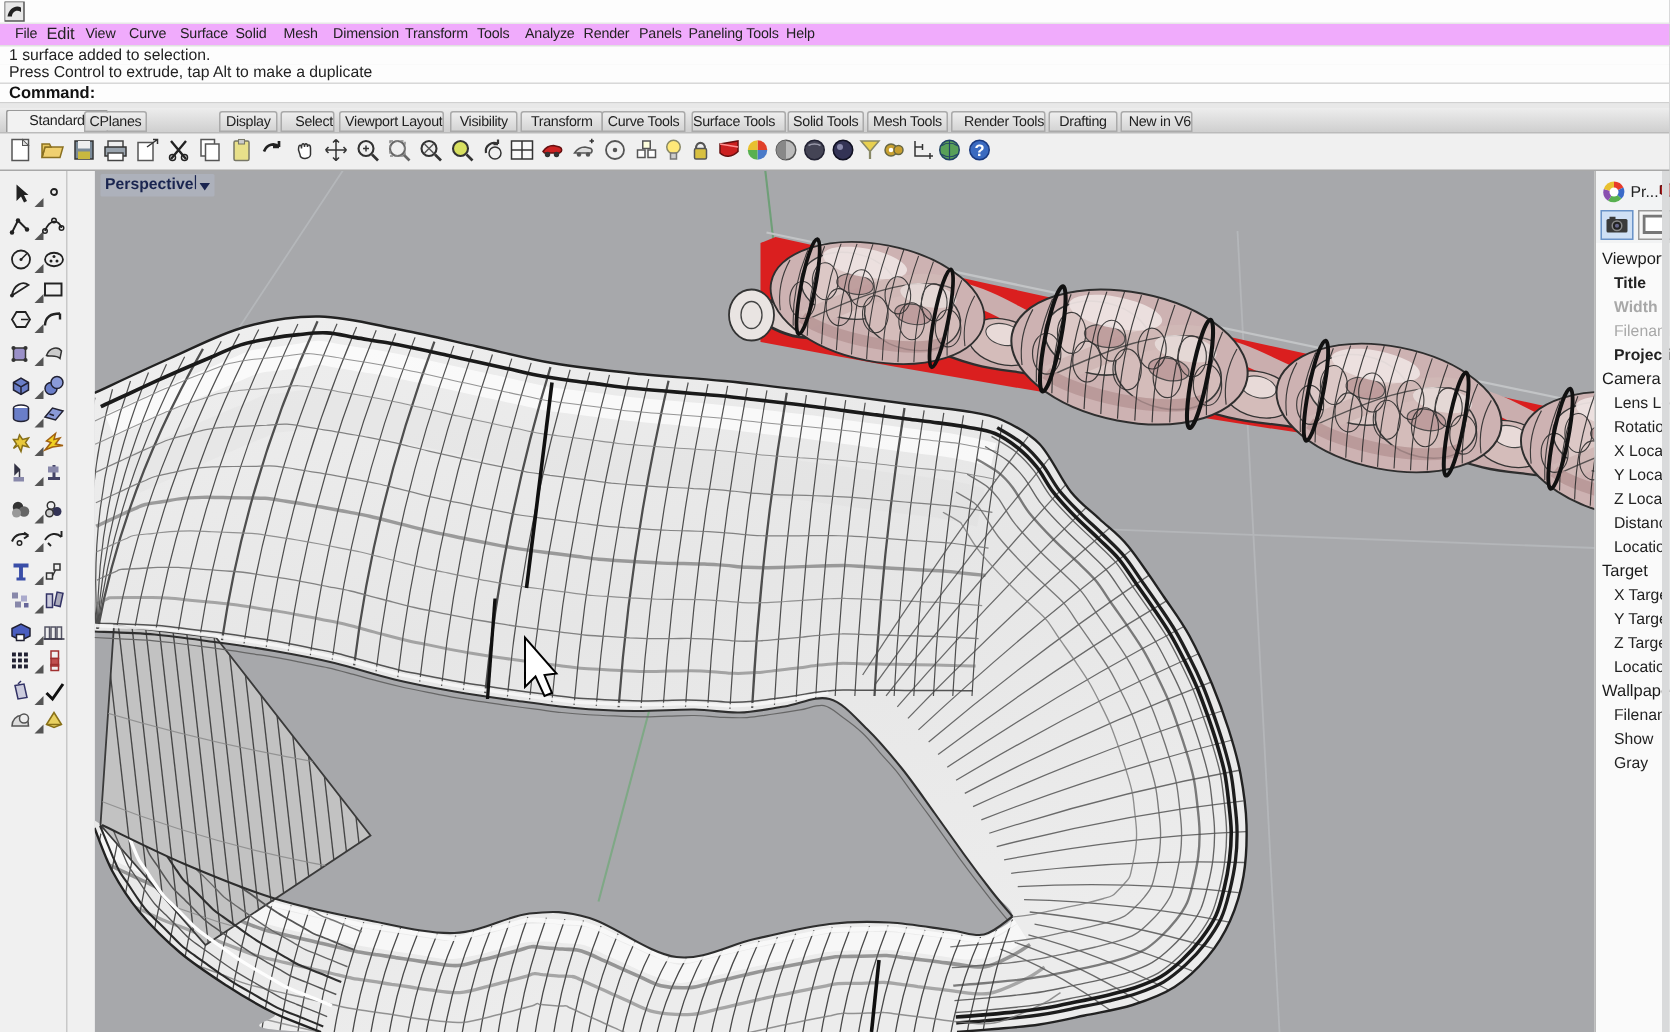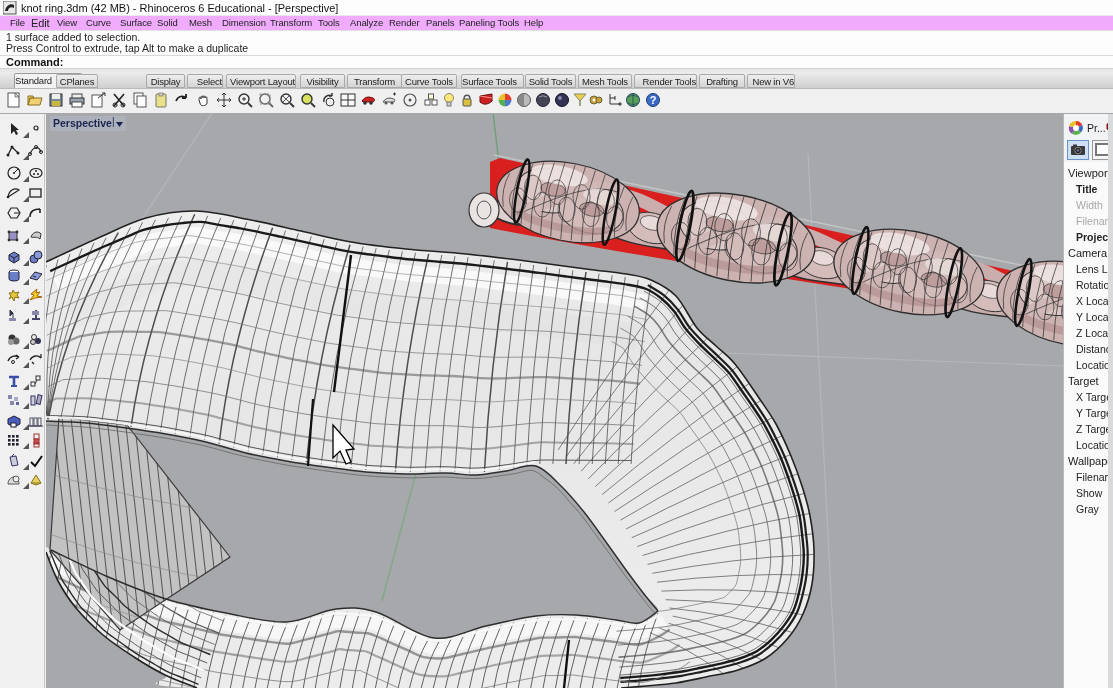--- a/index.html
+++ b/index.html
@@ -2,21 +2,20 @@
 <html><head><meta charset="utf-8"><style>
 *{margin:0;padding:0;box-sizing:border-box}
 body{font-family:"Liberation Sans",sans-serif;width:1113px;height:688px;overflow:hidden;position:relative;background:#f0f0f0}
 .abs{position:absolute}
 </style></head><body>
 <div class="abs" style="left:0;top:0;width:1113px;height:16px;background:#fdfdfd;border-bottom:1px solid #e8e8e8">
  <svg class="abs" style="left:3px;top:1px" width="14" height="14">
       <rect x="0" y="0" width="13" height="13" fill="#e8e8e8" stroke="#555"></rect>
       <path d="M2,10 C3,4 8,2 11,4 L11,7 C8,5 5,7 5,10 Z" fill="#222"></path>
     </svg>
- <span class="abs" style="left:21px;top:2px;font-size:11px;color:#111">knot ring.3dm (42 MB) - Rhinoceros 6 Educational - [Perspective]</span>
 </div>
 <div class="abs" style="left:0;top:16px;width:1113px;height:14px;background:#f0abfc;font-size:11px;color:#222">
     <span style="position:absolute;left:10px;top:1px;font-size:9.5px;letter-spacing:-0.1px">File</span>
     <span style="position:absolute;left:31px;top:1px;font-size:11px;letter-spacing:-0.1px">Edit</span>
     <span style="position:absolute;left:57px;top:1px;font-size:9.5px;letter-spacing:-0.1px">View</span>
     <span style="position:absolute;left:86px;top:1px;font-size:9.5px;letter-spacing:-0.1px">Curve</span>
     <span style="position:absolute;left:120px;top:1px;font-size:9.5px;letter-spacing:-0.1px">Surface</span>
     <span style="position:absolute;left:157px;top:1px;font-size:9.5px;letter-spacing:-0.1px">Solid</span>
     <span style="position:absolute;left:189px;top:1px;font-size:9.5px;letter-spacing:-0.1px">Mesh</span>
     <span style="position:absolute;left:222px;top:1px;font-size:9.5px;letter-spacing:-0.1px">Dimension</span>
@@ -32,21 +31,21 @@
     <span class="abs" style="left:6px;top:0">1 surface added to selection.</span>
   </div>
 <div class="abs" style="left:0;top:43px;width:1113px;height:12px;background:#fdfdfd;font-size:10.5px;color:#222">
     <span class="abs" style="left:6px;top:-1px">Press Control to extrude, tap Alt to make a duplicate</span>
   </div>
 <div class="abs" style="left:0;top:55px;width:1113px;height:14px;background:#fdfdfd;border-top:1px solid #d8d8d8;border-bottom:1px solid #d0d0d0;font-size:11px;color:#111">
     <span class="abs" style="left:6px;top:0;font-weight:bold">Command:</span>
   </div>
 <div class="abs" style="left:0;top:69px;width:1113px;height:3px;background:#e8e8e8"></div>
 <div class="abs" style="left:0;top:72px;width:1113px;height:16px;background:linear-gradient(#ededed,#cfcfcf)">
-    <div style="position:absolute;left:14px;top:1px;width:68px;height:15px;background:#f2f2f2;border:1px solid #9a9a9a;border-bottom:none;border-radius:2px 2px 0 0;font-size:9.5px;letter-spacing:-0.2px;color:#222;text-align:left;line-height:13px;overflow:hidden;white-space:nowrap">Standard</div>
+    <div style="position:absolute;left:4px;top:1px;width:68px;height:15px;background:#f2f2f2;border:1px solid #9a9a9a;border-bottom:none;border-radius:2px 2px 0 0;font-size:9.5px;letter-spacing:-0.2px;color:#222;text-align:center;line-height:13px;overflow:hidden;white-space:nowrap">Standard</div>
     <div style="position:absolute;left:56px;top:2px;width:42px;height:14px;background:linear-gradient(#eeeeee,#d4d4d4);border:1px solid #aaa;border-radius:2px 2px 0 0;font-size:9.5px;letter-spacing:-0.2px;color:#222;text-align:center;line-height:13px;overflow:hidden;white-space:nowrap">CPlanes</div>
     <div style="position:absolute;left:100px;top:20px;width:44px;height:14px;background:linear-gradient(#eeeeee,#d4d4d4);border:1px solid #aaa;border-radius:2px 2px 0 0;font-size:9.5px;letter-spacing:-0.2px;color:#222;line-height:13px;overflow:hidden;white-space:nowrap">Set View</div>
     <div style="position:absolute;left:146px;top:2px;width:39px;height:14px;background:linear-gradient(#eeeeee,#d4d4d4);border:1px solid #aaa;border-radius:2px 2px 0 0;font-size:9.5px;letter-spacing:-0.2px;color:#222;text-align:center;line-height:13px;overflow:hidden;white-space:nowrap">Display</div>
     <div style="position:absolute;left:187px;top:2px;width:36px;height:14px;background:linear-gradient(#eeeeee,#d4d4d4);border:1px solid #aaa;border-radius:2px 2px 0 0;font-size:9.5px;letter-spacing:-0.2px;color:#222;text-align:right;line-height:13px;overflow:hidden;white-space:nowrap">Select</div>
     <div style="position:absolute;left:226px;top:2px;width:70px;height:14px;background:linear-gradient(#eeeeee,#d4d4d4);border:1px solid #aaa;border-radius:2px 2px 0 0;font-size:9.5px;letter-spacing:-0.2px;color:#222;text-align:right;line-height:13px;overflow:hidden;white-space:nowrap">Viewport Layout</div>
     <div style="position:absolute;left:300px;top:2px;width:45px;height:14px;background:linear-gradient(#eeeeee,#d4d4d4);border:1px solid #aaa;border-radius:2px 2px 0 0;font-size:9.5px;letter-spacing:-0.2px;color:#222;text-align:center;line-height:13px;overflow:hidden;white-space:nowrap">Visibility</div>
     <div style="position:absolute;left:347px;top:2px;width:55px;height:14px;background:linear-gradient(#eeeeee,#d4d4d4);border:1px solid #aaa;border-radius:2px 2px 0 0;font-size:9.5px;letter-spacing:-0.2px;color:#222;text-align:center;line-height:13px;overflow:hidden;white-space:nowrap">Transform</div>
     <div style="position:absolute;left:401px;top:2px;width:56px;height:14px;background:linear-gradient(#eeeeee,#d4d4d4);border:1px solid #aaa;border-radius:2px 2px 0 0;font-size:9.5px;letter-spacing:-0.2px;color:#222;text-align:center;line-height:13px;overflow:hidden;white-space:nowrap">Curve Tools</div>
     <div style="position:absolute;left:461px;top:2px;width:63px;height:14px;background:linear-gradient(#eeeeee,#d4d4d4);border:1px solid #aaa;border-radius:2px 2px 0 0;font-size:9.5px;letter-spacing:-0.2px;color:#222;line-height:13px;overflow:hidden;white-space:nowrap">Surface Tools</div>
     <div style="position:absolute;left:525px;top:2px;width:51px;height:14px;background:linear-gradient(#eeeeee,#d4d4d4);border:1px solid #aaa;border-radius:2px 2px 0 0;font-size:9.5px;letter-spacing:-0.2px;color:#222;text-align:center;line-height:13px;overflow:hidden;white-space:nowrap">Solid Tools</div>
@@ -395,21 +394,21 @@
         <path d="M2,12 C2,8 5,5 8,5 C11,5 13,8 13,12 Z" fill="#ddd" stroke="#555"></path>
         <circle cx="10" cy="7" r="3" fill="#eee" stroke="#555"></circle>
       </g>
       <path d="M23,375 l6,0 l0,-6 z" fill="#555"></path>
       <g transform="translate(28,358)">
         <path d="M3,11 L8,3 L13,11 L8,13 Z" fill="#e8d060" stroke="#887018"></path>
         <path d="M3,11 L13,11" stroke="#887018"></path>
       </g>
       <path d="M45,375 l6,0 l0,-6 z" fill="#555"></path>
     </svg></div>
-<div class="abs" style="left:46px;top:114px;width:1018px;height:574px;overflow:hidden"><svg width="1018" height="574" viewBox="0 0 1018 574">
+<div class="abs" style="left:63px;top:114px;width:1018px;height:574px;overflow:hidden"><svg width="1018" height="574" viewBox="0 0 1018 574">
       <rect x="0" y="0" width="1018" height="574" fill="#a7a8ab"></rect>
       <g stroke="#b6b8bb" stroke-width="1.2" fill="none" opacity="0.9">
         <path d="M40,190 L168,-4"></path>
         <path d="M762,40 L790,574"></path>
         <path d="M340,226 L1018,252"></path>
       </g>
       <path d="M447,-2 L453,50" stroke="#6f9f78" stroke-width="1.4" fill="none"></path>
       <path d="M370,359 L336,487" stroke="#7fa886" stroke-width="1.4" fill="none"></path>
       <path d="M444,48 L454,44 L1018,168 L1018,206 C850,182 650,153 444,114 Z" fill="#da1f1f"></path>
       <path d="M448,41 L1018,160" stroke="#c2c4c6" stroke-width="1.5" fill="none"></path>
@@ -855,21 +854,21 @@
       </svg>
     </div>
  <div class="abs" style="left:28px;top:26px;width:22px;height:20px;border:1px solid #999;background:#f5f5f5">
       <svg class="abs" style="left:2px;top:2px" width="16" height="14">
         <rect x="1" y="1" width="14" height="11" fill="#fff" stroke="#777" stroke-width="2"></rect>
       </svg>
     </div>
  <div class="abs" style="left:0;top:48px;width:50px;height:526px;background:#fafafa">
       <div style="position:absolute;left:4px;top:5px;font-size:11px;color:#1a1a1a;white-space:nowrap">Viewport</div>
       <div style="position:absolute;left:12px;top:21px;font-size:10.5px;color:#222;font-weight:bold;white-space:nowrap">Title</div>
-      <div style="position:absolute;left:12px;top:37px;font-size:10.5px;color:#a8a8a8;font-weight:normal;white-space:nowrap">Width</div>
+      <div style="position:absolute;left:12px;top:37px;font-size:10.5px;color:#a8a8a8;font-weight:bold;white-space:nowrap">Width</div>
       <div style="position:absolute;left:12px;top:53px;font-size:10.5px;color:#a8a8a8;font-weight:normal;white-space:nowrap">Filenam</div>
       <div style="position:absolute;left:12px;top:69px;font-size:10.5px;color:#222;font-weight:bold;white-space:nowrap">Projecti</div>
       <div style="position:absolute;left:4px;top:85px;font-size:11px;color:#1a1a1a;white-space:nowrap">Camera</div>
       <div style="position:absolute;left:12px;top:101px;font-size:10.5px;color:#222;font-weight:normal;white-space:nowrap">Lens Le</div>
       <div style="position:absolute;left:12px;top:117px;font-size:10.5px;color:#222;font-weight:normal;white-space:nowrap">Rotatio</div>
       <div style="position:absolute;left:12px;top:133px;font-size:10.5px;color:#222;font-weight:normal;white-space:nowrap">X Locat</div>
       <div style="position:absolute;left:12px;top:149px;font-size:10.5px;color:#222;font-weight:normal;white-space:nowrap">Y Locat</div>
       <div style="position:absolute;left:12px;top:165px;font-size:10.5px;color:#222;font-weight:normal;white-space:nowrap">Z Locat</div>
       <div style="position:absolute;left:12px;top:181px;font-size:10.5px;color:#222;font-weight:normal;white-space:nowrap">Distanc</div>
       <div style="position:absolute;left:12px;top:197px;font-size:10.5px;color:#222;font-weight:normal;white-space:nowrap">Locatio</div>

